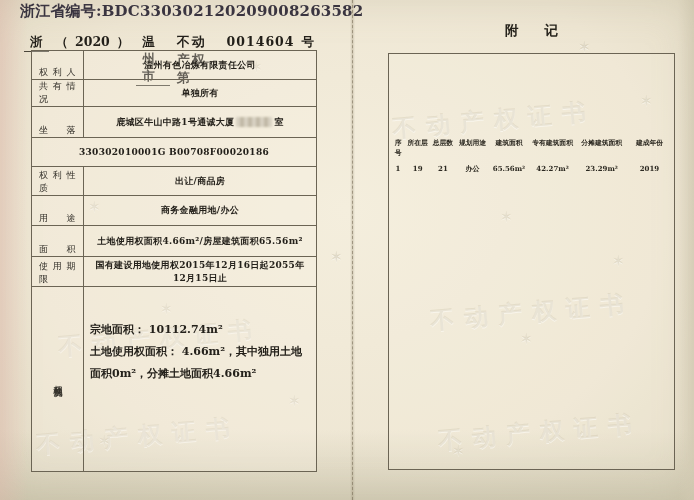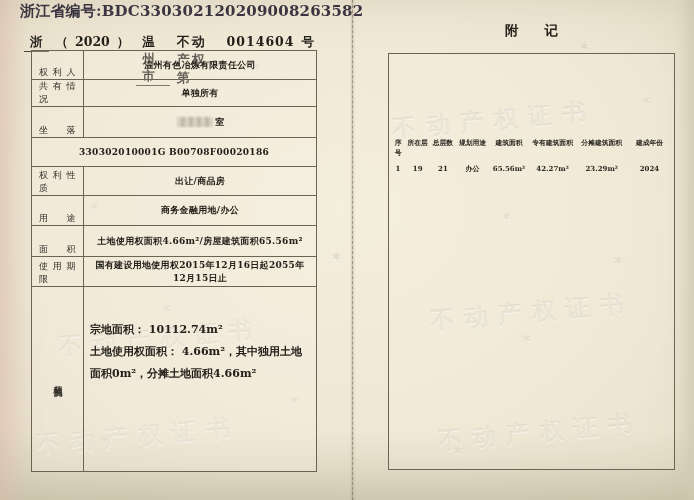--- a/index.html
+++ b/index.html
@@ -118,20 +118,21 @@
       <div class="cell-label">
           <span>共有情况</span>
         </div>
       <div class="cell-value">单独所有</div>
     </div>
     <div class="row" style="height:31px">
       <div class="cell-label">
           <span>坐落</span>
         </div>
       <div class="cell-value">
+        <span>鹿城区牛山中路1号通诚大厦</span>
           <span class="redact"></span>
           <span>室</span>
       </div>
     </div>
     <div class="row" style="height:29px">
       <div class="cell-value">330302010001G B00708F00020186</div>
     </div>
     <div class="row" style="height:29px">
       <div class="cell-label">
           <span>权利性质</span>
@@ -181,18 +182,18 @@
         <div class="rp-c c7">建成年份</div>
       </div>
       <div class="rp-row">
         <div class="rp-c c0">1</div>
         <div class="rp-c c1">19</div>
         <div class="rp-c c2">21</div>
         <div class="rp-c c3">办公</div>
         <div class="rp-c c4">65.56m²</div>
         <div class="rp-c c5">42.27m²</div>
         <div class="rp-c c6">23.29m²</div>
-        <div class="rp-c c7">2024</div>
+        <div class="rp-c c7">2019</div>
       </div>
     </div>
   </div>
 
 </div>
 
 </body></html>

